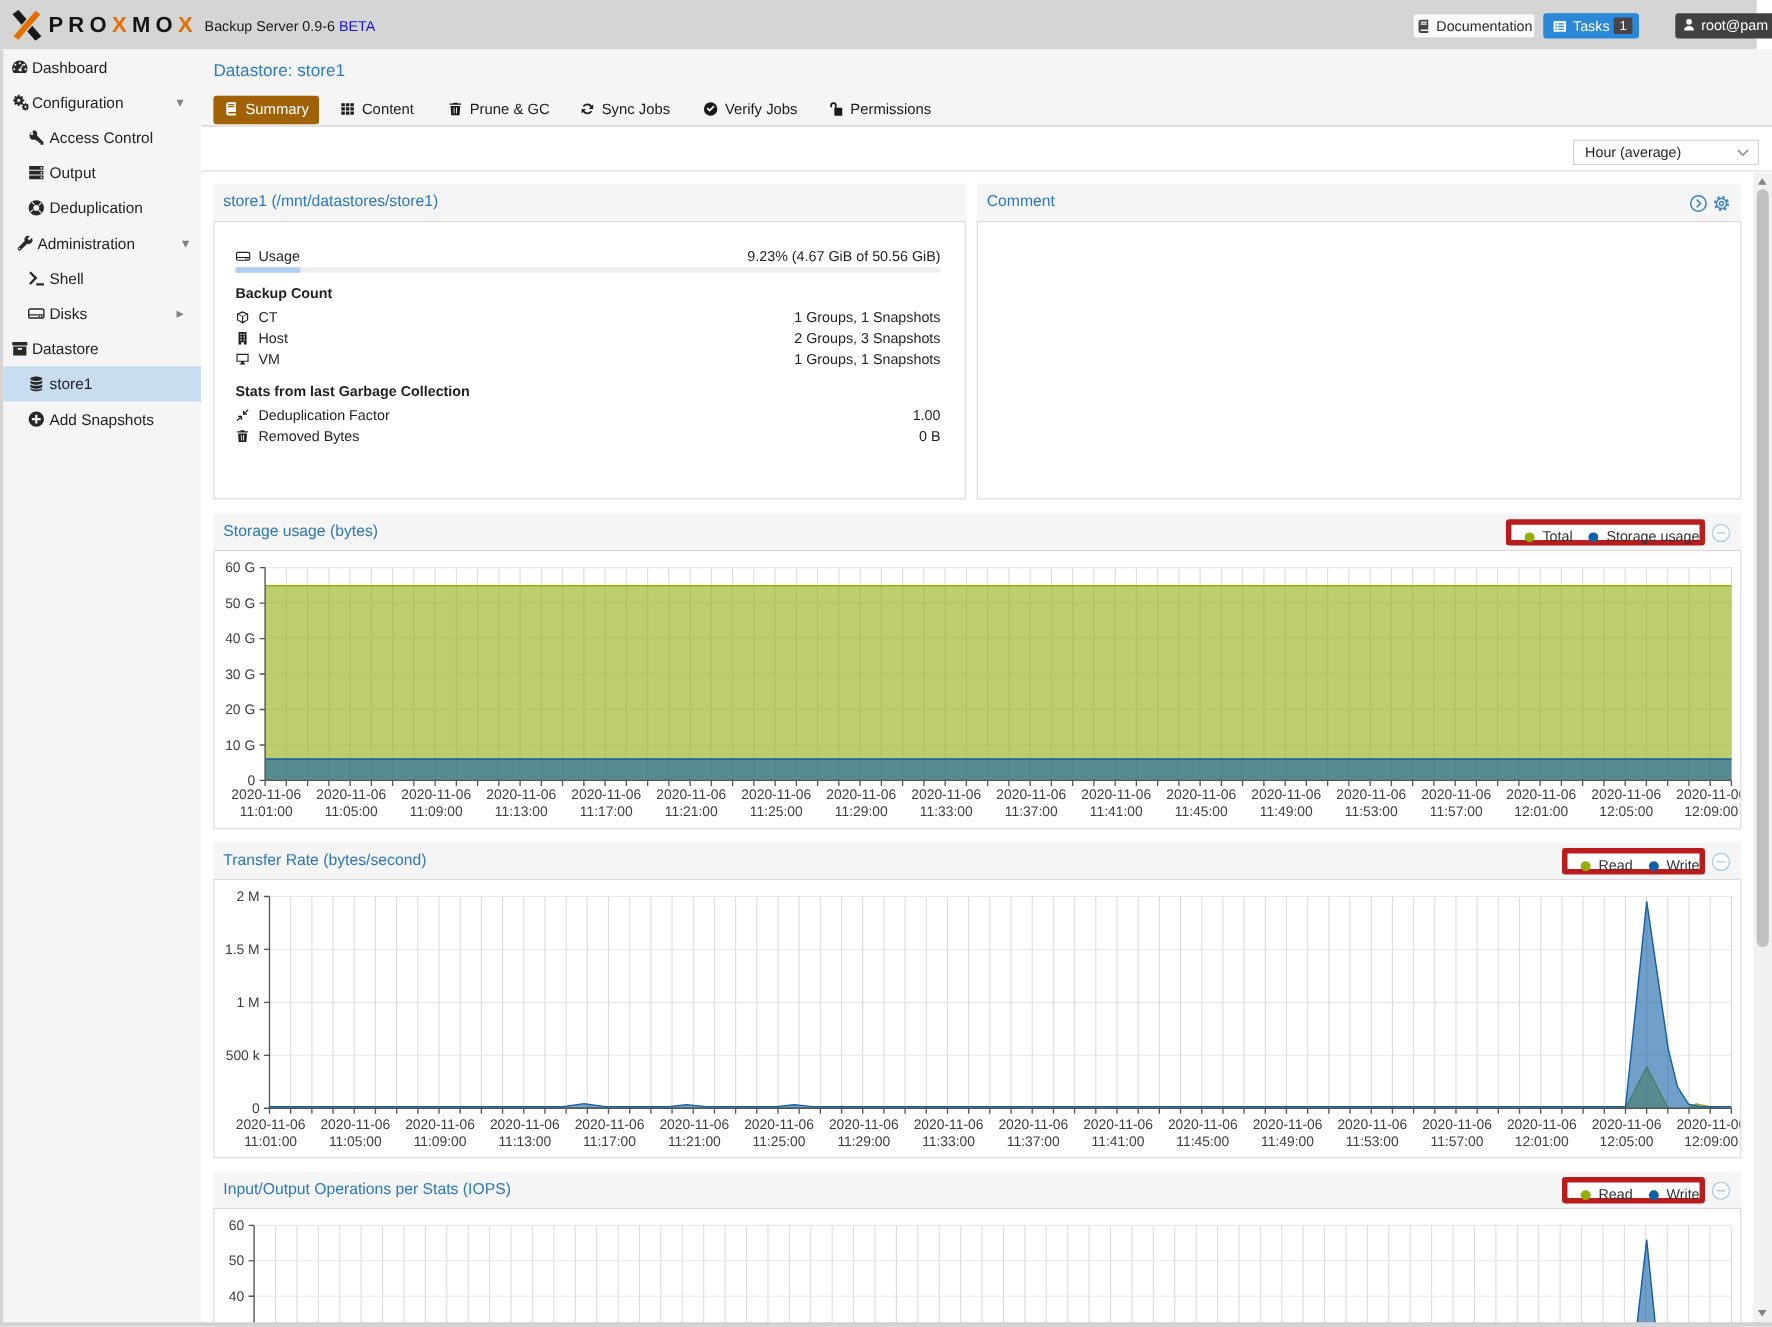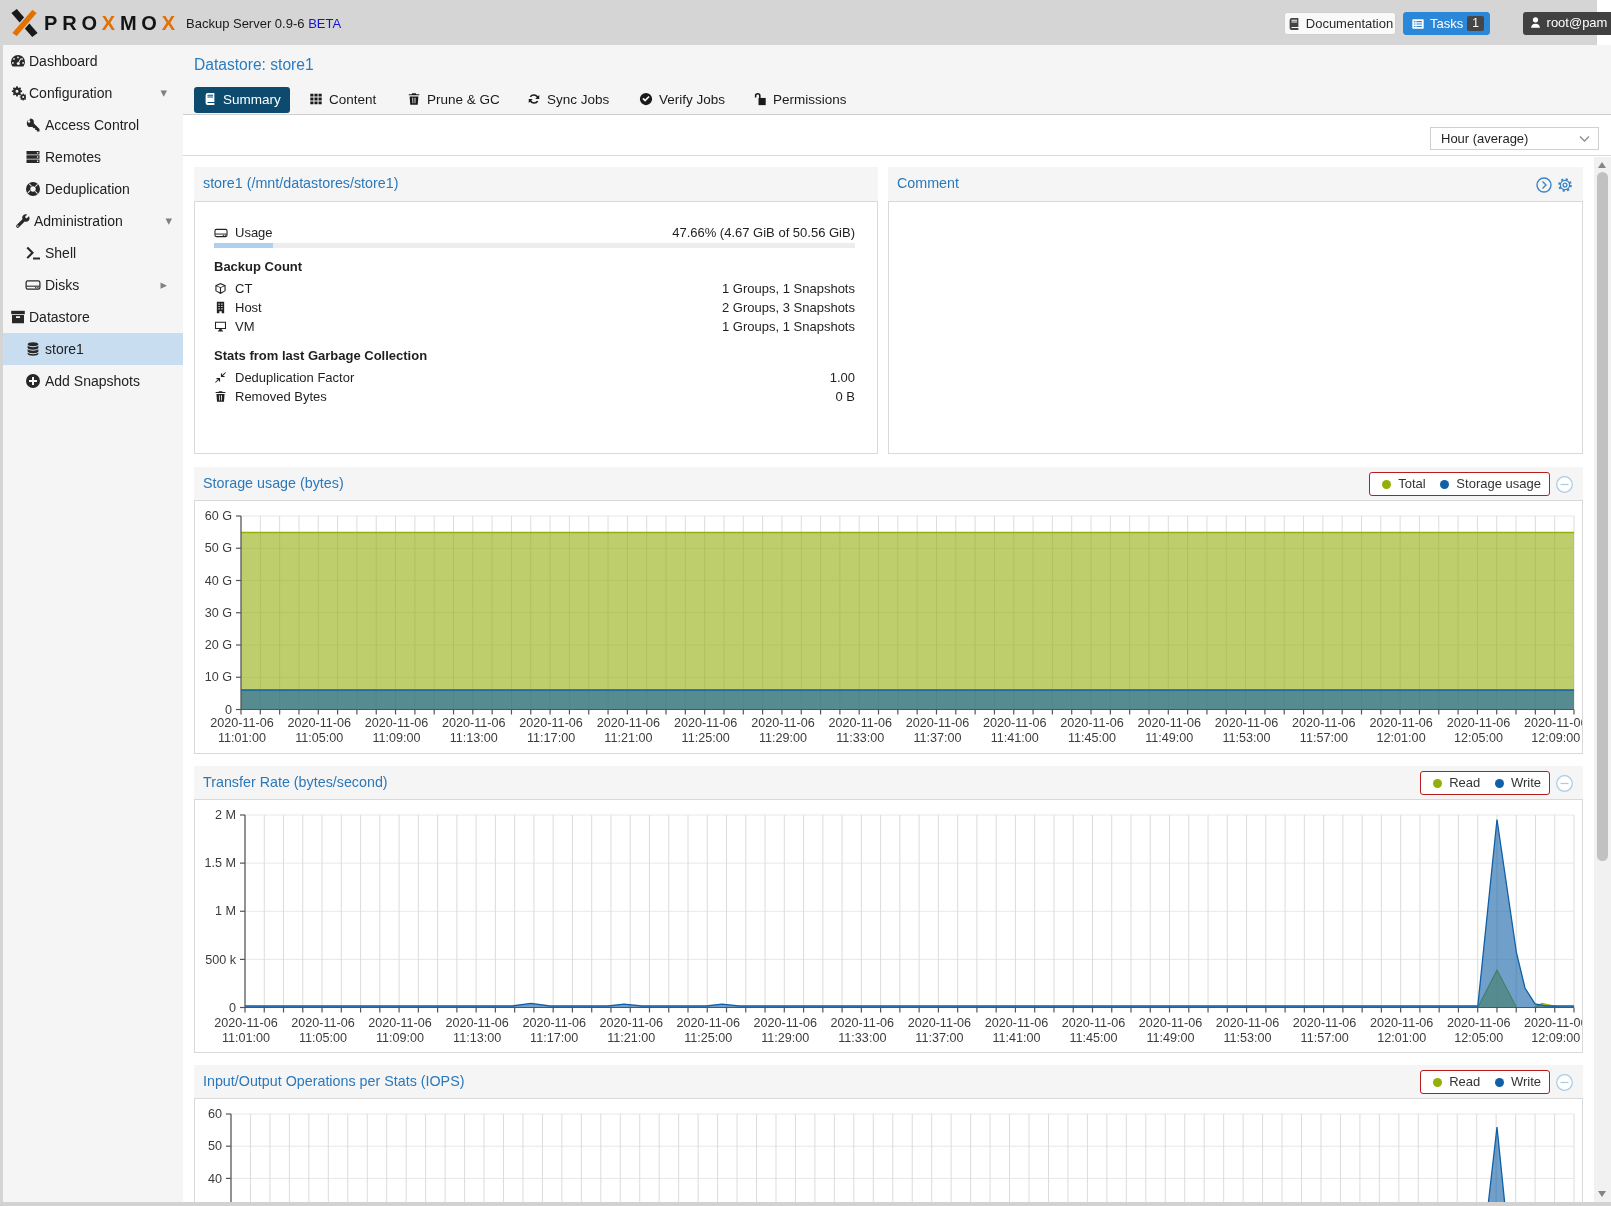--- a/index.html
+++ b/index.html
@@ -9,21 +9,21 @@
 #topbar { position:absolute; left:0; top:0; width:1597px; height:45px; background:#d5d5d5; }
 #sidebar { position:absolute; left:0; top:45px; width:183px; height:1161px; background:#f5f5f5; border-left:3px solid #d4d4d4; }
 .navrow { position:absolute; left:0; width:180px; height:32px; line-height:32px; font-size:14px; color:#212121; white-space:nowrap; }
 .navrow .lbl { vertical-align:middle; }
 #mainhead { position:absolute; left:183px; top:45px; width:1428px; height:70px; background:#f5f5f5; border-bottom:1px solid #cfcfcf; }
 .tab { position:absolute; top:87px; height:26px; line-height:26px; font-size:13.5px; color:#1a1a1a; white-space:nowrap; }
 #toolbar { position:absolute; left:183px; top:116px; width:1428px; height:40px; background:#fff; border-bottom:1px solid #d9d9d9; }
 .panelhead { position:absolute; background:#f5f5f5; }
 .ptitle { font-size:14.3px; color:#2b78ba; }
 .pbody { position:absolute; background:#fff; border:1px solid #d9d9d9; }
-.legend { position:absolute; height:24px; background:#fff; border:1px solid #b91c1c; border-radius:3px; font-size:13px; color:#333; line-height:22px; white-space:nowrap; }
+.legend { position:absolute; height:24px; background:#fff; border:5px solid #b91c1c; border-radius:3px; font-size:13px; color:#333; line-height:22px; white-space:nowrap; }
 .dot { display:inline-block; width:9px; height:9px; border-radius:50%; vertical-align:-1px; }
 .srow { position:absolute; left:214px; width:641px; height:19px; line-height:19px; font-size:13px; color:#1f1f1f; }
 .srow .rv { float:right; }
 .b { font-weight:bold; }
 </style></head><body>
 <div id="topbar">
 <svg class="abs" style="left:10px;top:9px" width="29" height="28" viewBox="0 0 29 28">
 <path d="M1.4 4.0 L6.8 0 L27.6 24.0 L22.2 28 Z" fill="#191919"></path>
 <path d="M27.6 4.0 L22.2 0 L1.4 24.0 L6.8 28 Z" fill="#e57000" stroke="#d5d5d5" stroke-width="1.2"></path>
 </svg>
@@ -72,21 +72,21 @@
   </div>
 <div class="navrow" style="top:141px;left:3px;">
     <span style="position:absolute;left:22px;top:8px;width:16px;height:16px;">
       <svg class="ic" style="width:16px;height:16px;color:#282828;display:block" viewBox="0 0 16 16" fill="#282828">
         <path d="M1.5 2h13v3.4h-13zM1.5 6.3h13v3.4h-13zM1.5 10.6h13V14h-13z"></path>
         <circle cx="12.6" cy="3.7" r=".8" fill="#fff"></circle>
         <circle cx="12.6" cy="8" r=".8" fill="#fff"></circle>
         <circle cx="12.6" cy="12.3" r=".8" fill="#fff"></circle>
       </svg>
     </span>
-    <span class="lbl" style="position:absolute;left:42px">Remotes</span>
+    <span class="lbl" style="position:absolute;left:42px">Output</span>
   </div>
 <div class="navrow" style="top:173px;left:3px;">
     <span style="position:absolute;left:22px;top:8px;width:16px;height:16px;">
       <svg class="ic" style="width:16px;height:16px;color:#282828;display:block" viewBox="0 0 16 16" fill="#282828">
         <path d="M8 1a7 7 0 1 0 0 14A7 7 0 0 0 8 1zm0 4.3a2.7 2.7 0 1 1 0 5.4 2.7 2.7 0 0 1 0-5.4zm4.9-1.5L10.6 6.1a3.9 3.9 0 0 0-.7-.7l2.3-2.3c.25.22.48.45.7.7zM6.1 5.4 3.8 3.1c.22-.25.45-.48.7-.7L6.8 4.7a3.9 3.9 0 0 0-.7.7zm-.7 4.5-2.3 2.3a6 6 0 0 1-.7-.7L4.7 9.2c.2.26.44.5.7.7zm4.5.7 2.3 2.3c.25-.22.48-.45.7-.7L10.6 9.9a3.9 3.9 0 0 1-.7.7z" fill-rule="evenodd"></path>
       </svg>
     </span>
     <span class="lbl" style="position:absolute;left:42px">Deduplication</span>
   </div>
 <div class="navrow" style="top:205px;left:8px;">
@@ -142,21 +142,21 @@
 <div class="navrow" style="top:365px;left:3px;">
     <span style="position:absolute;left:22px;top:8px;width:16px;height:16px;">
       <svg class="ic" style="width:16px;height:16px;color:#282828;display:block" viewBox="0 0 16 16" fill="#282828">
         <path d="M8 1a7 7 0 1 0 0 14A7 7 0 0 0 8 1zm4 8H9v3H7V9H4V7h3V4h2v3h3z" fill-rule="evenodd"></path>
       </svg>
     </span>
     <span class="lbl" style="position:absolute;left:42px">Add Snapshots</span>
   </div>
 <div id="mainhead"></div>
 <div class="abs" style="left:194px;top:56px;font-size:15.6px;color:#2b7bc0;">Datastore: store1</div>
-<div class="tab" style="left:194px;width:96px;background:#0c4a6e;border-radius:3px;color:#fff;text-align:center;"><svg class="ic" style="width:14px;height:14px;color:#fff;margin-right:6px;margin-top:-2px" viewBox="0 0 16 16" fill="#fff">
+<div class="tab" style="left:194px;width:96px;background:#a16207;border-radius:3px;color:#fff;text-align:center;"><svg class="ic" style="width:14px;height:14px;color:#fff;margin-right:6px;margin-top:-2px" viewBox="0 0 16 16" fill="#fff">
       <path d="M13 1.2H5.5A2.5 2.5 0 0 0 3 3.7v8.8A2.3 2.3 0 0 0 5.3 14.8H13v-2.1H5.7a.7.7 0 0 1 0-1.4H13zM5.1 3h6.4v1.25H5.1zM5.1 5h6.4v1.25H5.1z" fill-rule="evenodd"></path>
     </svg>Summary</div>
 <div class="tab" style="left:309px;"><svg class="ic" style="width:14px;height:14px;color:#1a1a1a;margin-right:6px;margin-top:-2px" viewBox="0 0 16 16" fill="#1a1a1a">
       <path d="M1.5 2h3.6v3.2H1.5zM6.2 2h3.6v3.2H6.2zM10.9 2h3.6v3.2h-3.6zM1.5 6.4h3.6v3.2H1.5zM6.2 6.4h3.6v3.2H6.2zM10.9 6.4h3.6v3.2h-3.6zM1.5 10.8h3.6V14H1.5zM6.2 10.8h3.6V14H6.2zM10.9 10.8h3.6V14h-3.6z"></path>
     </svg>Content</div>
 <div class="tab" style="left:407px;"><svg class="ic" style="width:14px;height:14px;color:#1a1a1a;margin-right:6px;margin-top:-2px" viewBox="0 0 16 16" fill="#1a1a1a">
       <path d="M6 1.5h4l.5 1H14v1.3H2V2.5h3.5zM3 5h10l-.7 9.5H3.7zm3 1.6.3 6.3h.9L7 6.6zm2.6 0 .1 6.3h.9l.1-6.3z" fill-rule="evenodd"></path>
     </svg>Prune &amp; GC</div>
 <div class="tab" style="left:527px;"><svg class="ic" style="width:14px;height:14px;color:#1a1a1a;margin-right:6px;margin-top:-2px" viewBox="0 0 16 16" fill="#1a1a1a">
       <path d="M8 2.5a5.5 5.5 0 0 1 4.5 2.3L14 3.3V8h-4.6l1.8-1.8A3.9 3.9 0 0 0 8 4.3 3.8 3.8 0 0 0 4.6 6L3 5.2A5.5 5.5 0 0 1 8 2.5zM8 13.5a5.5 5.5 0 0 1-4.5-2.3L2 12.7V8h4.6L4.8 9.8A3.9 3.9 0 0 0 8 11.7 3.8 3.8 0 0 0 11.4 10l1.6.8A5.5 5.5 0 0 1 8 13.5z"></path>
@@ -190,21 +190,21 @@
 <svg class="abs" style="left:1557px;top:177px" width="16" height="16" viewBox="0 0 16 16">
 <circle cx="8" cy="8" r="5.6" fill="none" stroke="#3d85c6" stroke-width="2.5" stroke-dasharray="2.05 2.35"></circle>
 <circle cx="8" cy="8" r="4.6" fill="none" stroke="#3d85c6" stroke-width="1.3"></circle>
 <circle cx="8" cy="8" r="1.9" fill="none" stroke="#3d85c6" stroke-width="1.3"></circle>
   </svg>
 <div class="srow" style="top:223px;"><svg class="ic" style="width:14px;height:14px;color:#222;margin-right:7px;margin-top:-2px" viewBox="0 0 16 16" fill="#222">
       <rect x="1.1" y="3.9" width="13.8" height="8.2" rx="1.7" fill="none" stroke="currentColor" stroke-width="1.25"></rect>
       <line x1="1.4" y1="9.2" x2="14.6" y2="9.2" stroke="currentColor" stroke-width="1.1"></line>
       <circle cx="10.7" cy="10.7" r=".75"></circle>
       <circle cx="12.9" cy="10.7" r=".75"></circle>
-    </svg>Usage<span class="rv">47.66% (4.67 GiB of 50.56 GiB)</span></div>
+    </svg>Usage<span class="rv">9.23% (4.67 GiB of 50.56 GiB)</span></div>
 <div class="abs" style="left:214px;top:243px;width:641px;height:5px;background:#ededed;">
     <div style="width:59px;height:5px;background:#aecff0;"></div>
   </div>
 <div class="srow b" style="top:257px;">Backup Count</div>
 <div class="srow" style="top:279px;"><svg class="ic" style="width:13px;height:13px;color:#222;margin-right:8px;margin-top:-2px" viewBox="0 0 16 16" fill="#222">
       <path d="M8 1.2 14.3 4v7L8 14.8 1.7 11V4zm-4.9 4 4.2 1.9v5.6L3.1 10.8zm9.8 0v5.6l-4.2 1.9V7.1zM8 2.8 3.8 4.6 8 6.4l4.2-1.8z" fill-rule="evenodd"></path>
     </svg>CT<span class="rv">1 Groups, 1 Snapshots</span></div>
 <div class="srow" style="top:298px;"><svg class="ic" style="width:13px;height:13px;color:#222;margin-right:8px;margin-top:-2px" viewBox="0 0 16 16" fill="#222">
       <path d="M3.5 1h9v14h-3v-2.5h-3V15h-3zm2 2v1.5H7V3zM9 3v1.5h1.5V3zM5.5 6v1.5H7V6zM9 6v1.5h1.5V6zM5.5 9v1.5H7V9zM9 9v1.5h1.5V9z" fill-rule="evenodd"></path>
     </svg>Host<span class="rv">2 Groups, 3 Snapshots</span></div>

